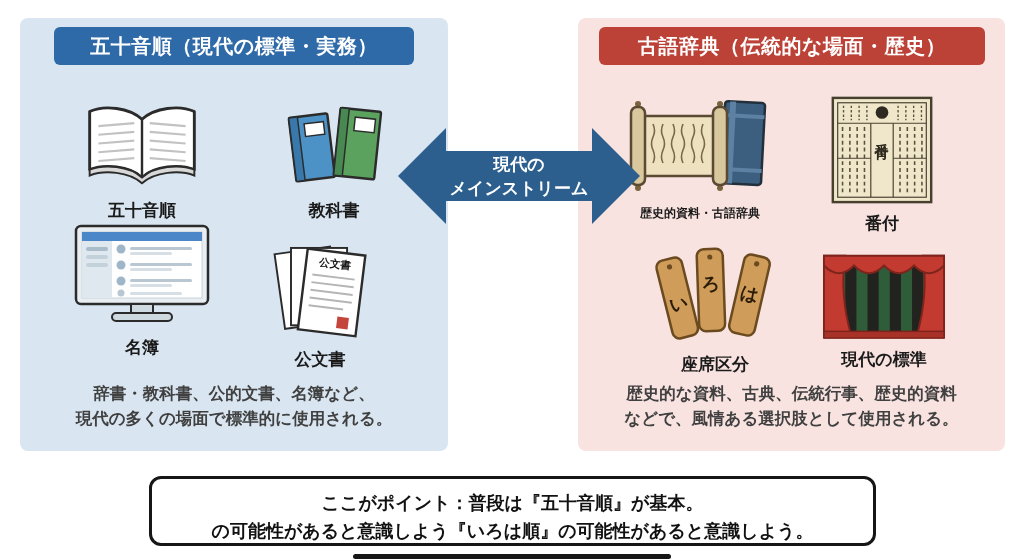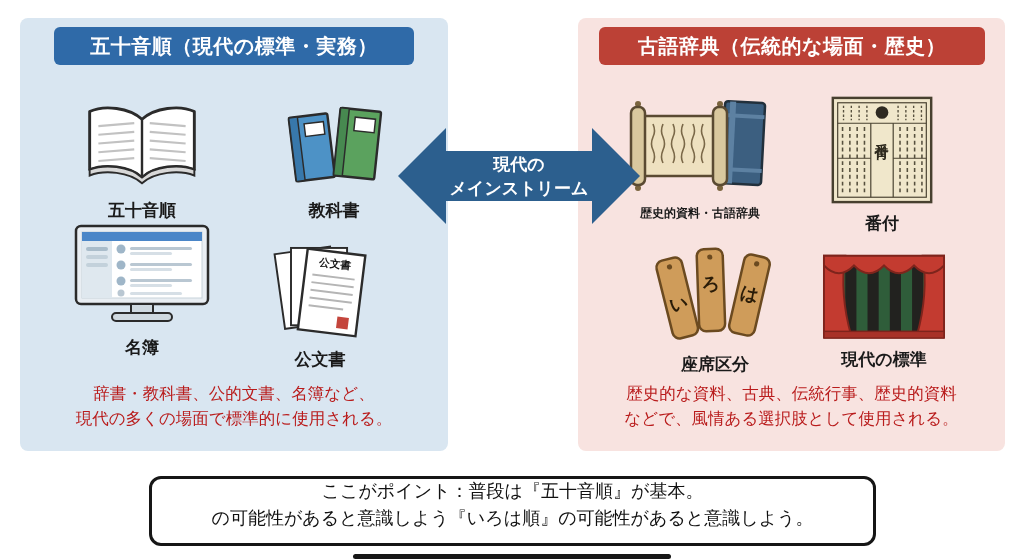--- a/index.html
+++ b/index.html
@@ -19,38 +19,38 @@
     color:#ffffff; font-weight:bold; font-size:20px; letter-spacing:0.5px;
   }
   .panel.left  .panel-header { left:34px; width:360px; }
   .panel.right .panel-header { left:21px; width:386px; }
   .item { position:absolute; text-align:center; }
   .item .icon { display:flex; justify-content:center; align-items:flex-end; }
   .item-label { font-weight:bold; font-size:17px; color:#1a1a1a; margin-top:6px; white-space:nowrap; }
   .item-label.small { font-size:12px; }
   .panel-desc {
     position:absolute; left:0; width:100%; text-align:center;
-    font-weight:normal; font-size:16.5px; line-height:25px; color:#b91c1c;
+    font-weight:bold; font-size:16.5px; line-height:25px; color:#404040;
   }
   .panel.left  .panel-desc { top:363px; }
   .panel.right .panel-desc { top:363px; }
   .arrow { position:absolute; z-index:5; }
   .arrow-top    { left:396px; top:116px; }
   .arrow-bottom { left:447px; top:267px; }
   .arrow text { font-family:"DejaVu Sans","Liberation Sans",sans-serif; }
   .banzuke-center {
     position:absolute; left:50%; transform:translateX(-50%); top:38px;
     writing-mode:vertical-rl; text-orientation:upright;
     font-weight:bold; font-size:14px; letter-spacing:3px; color:#2e2a1e;
   }
   .footer-box {
     position:absolute; left:149px; top:476px; width:727px; height:70px;
     background:#ffffff; border:3px solid #161616; border-radius:12px;
-    display:flex; flex-direction:column; justify-content:flex-start; align-items:center;
-    gap:3px; font-weight:normal; font-size:18px; color:#111111; line-height:1.35;
+    display:flex; flex-direction:column; justify-content:flex-end; align-items:center;
+    gap:3px; font-weight:bold; font-size:18px; color:#111111; line-height:1.35;
   }
   .bottom-stub {
     position:absolute; left:353px; top:554px; width:318px; height:5px;
     background:#161616; border-radius:3px;
   }
 </style>
 </head>
 <body>
 
 <div class="stage">

